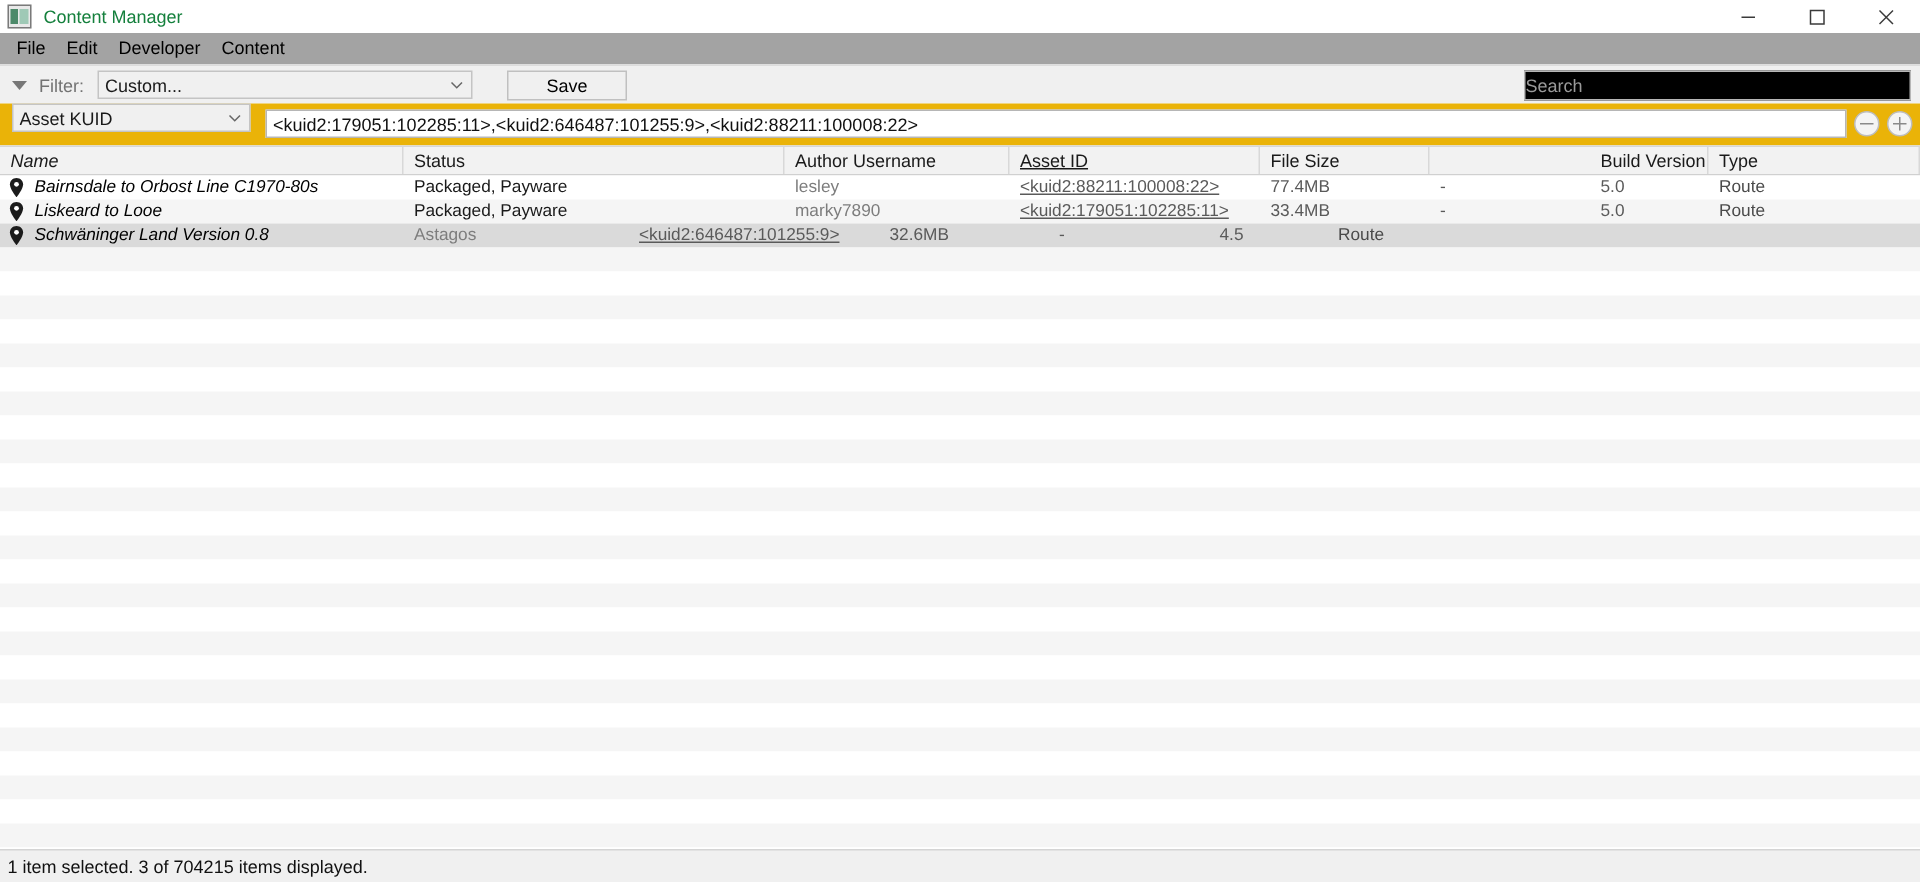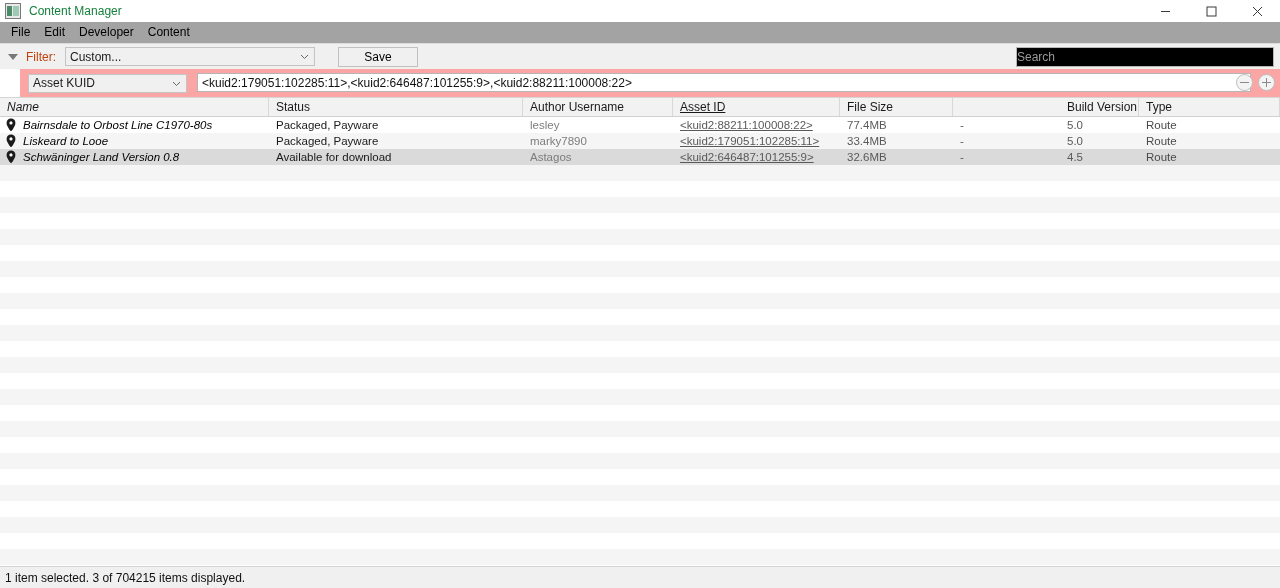--- a/index.html
+++ b/index.html
@@ -79,21 +79,21 @@
     padding-left: 8px;
   }
   .filter-caret {
     width: 0; height: 0;
     border-left: 5px solid transparent;
     border-right: 5px solid transparent;
     border-top: 6px solid #777;
     margin-right: 8px;
   }
   .filter-label {
-    font-size: 12px; color: #c2410c; margin-right: 9px;
+    font-size: 12px; color: #737373; margin-right: 9px;
   }
   .combo {
     height: 19px;
     background: #f0f0f0;
     border: 1px solid #c4c4c4;
     display: flex;
     align-items: center;
     padding: 0 4px 0 4px;
     font-size: 12px;
     color: #1a1a1a;
@@ -119,27 +119,25 @@
     width: 258px; height: 20px;
     background: #000000;
     border: 1px solid #b6b6b6;
     font-size: 12px;
     color: #9a9a9a;
     padding: 0 0;
     display: flex; align-items: center;
   }
 
   .toolbar2 {
-    background: #fca5a5;
+    background: #eab308;
     height: 28px;
     display: flex;
-    align-items: center;
     padding-left: 8px;
     position: relative;
-    margin-left: 20px;
   }
   .combo-kuid { width: 159px; }
   .kuid-input {
     position: absolute;
     left: 177px; top: 4px;
     width: 1054px; height: 19px;
     background: #ffffff;
     border: 1px solid #b6b6b6;
     font-size: 12px;
     color: #111;
@@ -356,21 +354,20 @@
       <div class="cell c-type">Route</div>
     </div>
     <div class="row sel">
       <div class="cell c-name name">
         <svg class="pin" viewBox="0 0 12 14">
           <path d="M6 0.6C3.4 0.6 1.6 2.5 1.6 4.9c0 3.1 3.6 7.6 4.1 8.2.2.2.4.2.6 0 .5-.6 4.1-5.1 4.1-8.2C10.4 2.5 8.6.6 6 .6z" fill="#1b1b1b"></path>
           <circle cx="6" cy="4.9" r="1.6" fill="#ffffff"></circle>
         </svg>
         <span>Schwäninger Land Version 0.8</span>
       </div>
-      <div class="cell c-status">Available for download</div>
       <div class="cell c-author">Astagos</div>
       <div class="cell c-asset">&lt;kuid2:646487:101255:9&gt;</div>
       <div class="cell c-size">32.6MB</div>
       <div class="cell c-mod">-</div>
       <div class="cell c-build">4.5</div>
       <div class="cell c-type">Route</div>
     </div>
     <div class="row alt"></div>
     <div class="row"></div>
     <div class="row alt"></div>

